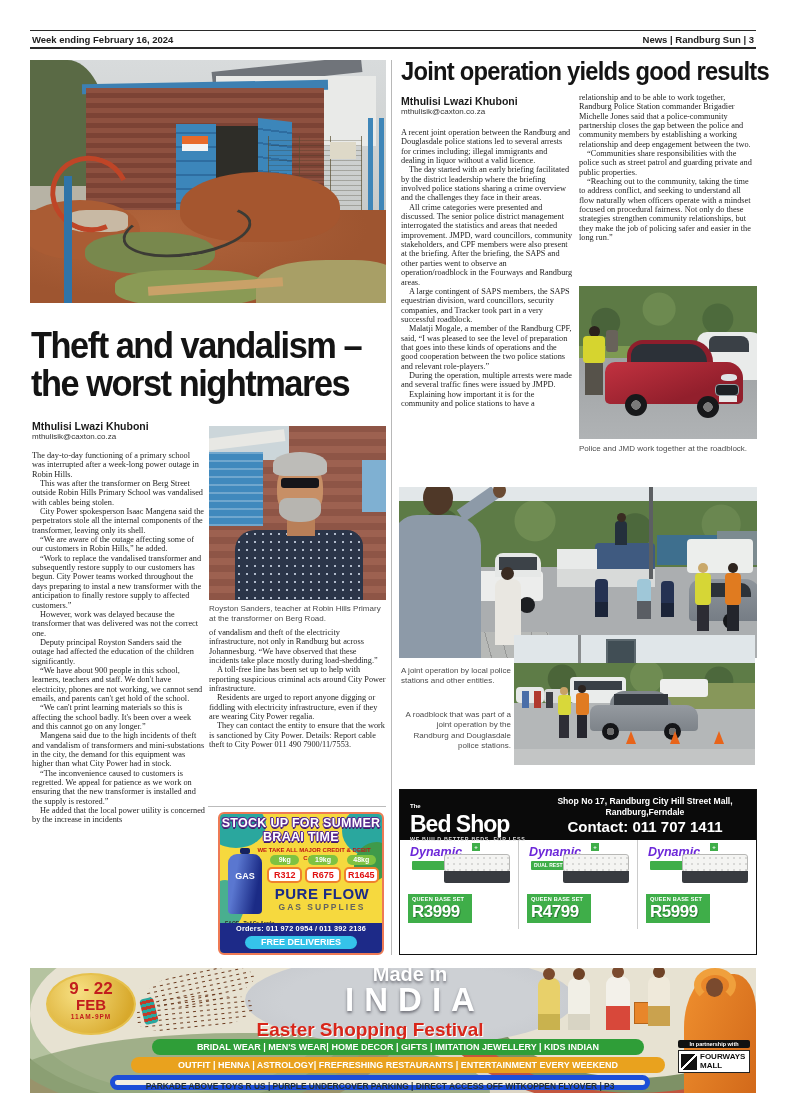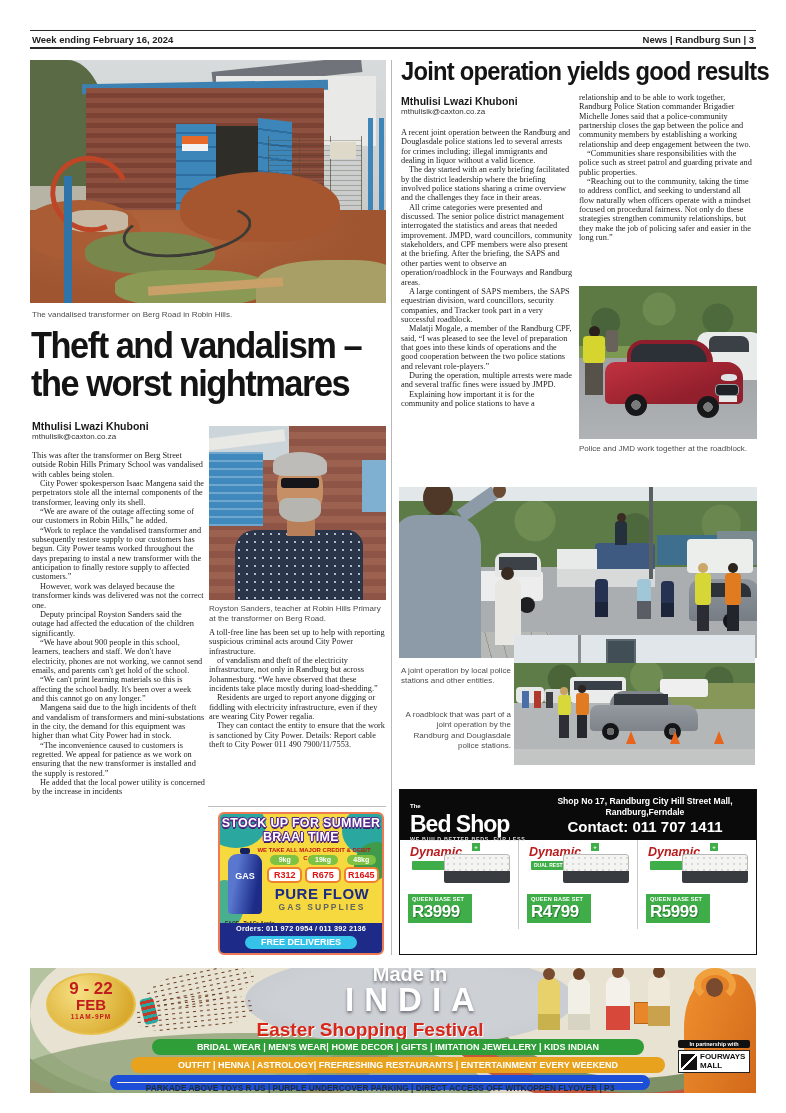--- a/index.html
+++ b/index.html
@@ -43,21 +43,21 @@
 .bs-logo{width:140px;padding:4px 0 0 10px}
 .bs-the{font:700 6px/6px "Liberation Sans",sans-serif}
 .bs-name{font:900 23px/24px "Liberation Sans",sans-serif;letter-spacing:-1px}
 .bs-tag{font:600 5.3px/7px "Liberation Sans",sans-serif;letter-spacing:.7px;color:#ddd}
 .bs-right{flex:1;text-align:center;padding:6px 6px 8px 0}
 .bs-addr{font:800 8.6px/11px "Liberation Sans",sans-serif}
 .bs-contact{font:900 15px/17px "Liberation Sans",sans-serif}
 .bed-body{position:relative;height:89px;display:flex}
 .bp{flex:1;position:relative;border-right:1px solid #ccc}
 .bp:last-child{border-right:none}
-.bp-brand{position:absolute;left:10px;top:6px;font:italic 900 12.5px/13px "Liberation Sans",sans-serif;color:#b91c1c}
+.bp-brand{position:absolute;left:10px;top:6px;font:italic 900 12.5px/13px "Liberation Sans",sans-serif;color:#6d28d9}
 .bp-plus{position:absolute;left:72px;top:3px;width:8px;height:8px;background:#3fae49;color:#fff;font:900 6px/8px "Liberation Sans",sans-serif;text-align:center}
 .bp-sub{position:absolute;left:12px;top:21px;min-width:34px;height:9px;background:#3fae49;color:#fff;font:800 5px/9px "Liberation Sans",sans-serif;padding:0 3px;border-radius:1px;text-align:center}
 .bp-matt{position:absolute;right:8px;top:14px;width:66px;height:30px}
 .bp-matt .m-top{height:18px;background:#f4f4f2;border:1px solid #b8b8b6;border-radius:3px;background-image:radial-gradient(#d8d8d6 1px,transparent 1.2px);background-size:6px 6px}
 .bp-matt .m-base{height:12px;background:#383b40;border-radius:0 0 2px 2px;margin-top:-1px}
 .bp-badge{position:absolute;left:8px;bottom:6px;width:64px;background:#3fae49;color:#fff;padding:2px 4px 3px}
 .bp-badge-label{display:block;font:700 5.6px/7px "Liberation Sans",sans-serif;letter-spacing:.2px}
 .bp-price{display:block;font:900 17px/17px "Liberation Sans",sans-serif;letter-spacing:-.5px;text-shadow:1px 1px 0 #2a7a33}
 .bed-foot{height:24px;border-top:1.5px solid #222;display:flex;align-items:center;justify-content:center;font:600 11px "Liberation Sans",sans-serif;color:#111;letter-spacing:.3px}
 
@@ -66,21 +66,21 @@
 .ia-d1{font:900 17px/18px "Liberation Sans",sans-serif;padding-top:5px}
 .ia-d2{font:900 15px/14px "Liberation Sans",sans-serif}
 .ia-d3{font:800 6.5px/9px "Liberation Sans",sans-serif;letter-spacing:1px}
 .ia-title{position:absolute;left:250px;top:-4px;width:260px;text-align:center;color:#fff;z-index:2}
 .ia-t1{font:900 20px/21px "Liberation Sans",sans-serif;text-shadow:0 2px 3px rgba(80,80,90,.75)}
 .ia-t2{font:900 33px/30px "Liberation Sans",sans-serif;letter-spacing:10px;padding-left:10px;text-shadow:0 2px 3px rgba(80,80,90,.75)}
 .ia-easter{position:absolute;left:190px;top:51px;width:300px;text-align:center;color:#d8261a;font:900 19px/21px "Liberation Sans",sans-serif;text-shadow:1px 1px 0 #fff;z-index:2}
 .ia-bar{position:absolute;color:#fff;text-align:center;border-radius:8px;z-index:2;white-space:nowrap}
 .ia-bar1{left:122px;top:71px;width:492px;height:16px;background:#2f9e38;font:800 9px/16px "Liberation Sans",sans-serif}
 .ia-bar2{left:101px;top:89px;width:534px;height:16px;background:#e9a21e;font:800 9px/16px "Liberation Sans",sans-serif}
-.ia-bar3{left:80px;top:107px;width:540px;height:15px;background:#f4efe2;border:7px solid #1d4ed8;color:#1f2d33;font:800 8.4px/13px "Liberation Sans",sans-serif}
+.ia-bar3{left:80px;top:107px;width:540px;height:15px;background:#f4efe2;border:5px solid #1d4ed8;color:#1f2d33;font:800 8.4px/13px "Liberation Sans",sans-serif}
 .ia-partner{position:absolute;left:648px;top:72px;width:72px;z-index:4}
 .ia-pstrip{background:#111;color:#fff;font:700 5.5px/8px "Liberation Sans",sans-serif;text-align:center;border-radius:2px}
 .ia-plogo{margin-top:2px;background:#fff;border:1px solid #222;display:flex;align-items:center;padding:2px;gap:3px}
 .ia-picon{width:16px;height:16px;background:linear-gradient(135deg,#111 44%,#fff 44% 56%,#111 56%)}
 .ia-pname{font:900 8px/8.5px "Liberation Sans",sans-serif;color:#111}
 </style>
 </head>
 <body>
 
 <header class="abs masthead">
@@ -111,38 +111,38 @@
     <i class="abs" style="left:-10px;top:140px;width:120px;height:60px;background:#aa5c34;border-radius:50%"></i>
     <i class="abs" style="left:55px;top:172px;width:130px;height:42px;background:#78884d;border-radius:45%"></i>
     <i class="abs" style="left:85px;top:210px;width:150px;height:36px;background:#8a9a55;border-radius:40%"></i>
     <i class="abs" style="right:-10px;top:200px;width:140px;height:46px;background:#a89f66;border-radius:50% 30% 0 0"></i>
     <i class="abs" style="left:38px;top:150px;width:60px;height:22px;background:#c8b9a4;border-radius:30%"></i>
     <i class="abs" style="left:20px;top:96px;width:80px;height:76px;border:5px solid #bf4527;border-right-color:transparent;border-radius:50%;transform:rotate(20deg)"></i>
     <i class="abs" style="left:92px;top:146px;width:130px;height:50px;border:3px solid #3c3b35;border-top-color:transparent;border-radius:50%;transform:rotate(-8deg)"></i>
     <i class="abs" style="left:34px;top:116px;width:8px;height:127px;background:#2f74a8"></i>
     <i class="abs" style="left:118px;top:222px;width:135px;height:9px;background:#c9a168;transform:rotate(-4deg)"></i>
   </div>
-  <div class="abs caption" style="left:2px;top:250px;width:350px">The vandalised transformer on Berg Road in Robin Hills.</div>
 
   <h1 class="abs" style="left:1px;top:267px;width:356px">
     <span class="hl">Theft and vandalism –</span>
     <span class="hl">the worst nightmares</span>
   </h1>
 
   <div class="abs" style="left:2px;top:360px">
     <div class="byname">Mthulisi Lwazi Khuboni</div>
     <div class="bymail">mthulisik@caxton.co.za</div>
   </div>
 
   <div class="abs body-col" style="left:2px;top:391px;width:173px">
+      <p>The day-to-day functioning of a primary school was interrupted after a week-long power outage in Robin Hills.</p>
       <p>This was after the transformer on Berg Street outside Robin Hills Primary School was vandalised with cables being stolen.</p>
       <p>City Power spokesperson Isaac Mangena said the perpetrators stole all the internal components of the transformer, leaving only its shell.</p>
       <p>“We are aware of the outage affecting some of our customers in Robin Hills,” he added.</p>
       <p>“Work to replace the vandalised transformer and subsequently restore supply to our customers has begun. City Power teams worked throughout the days preparing to instal a new transformer with the anticipation to finally restore supply to affected customers.”</p>
-      <p>However, work was delayed because the transformer kinds was delivered was not the correct one.</p>
+      <p>However, work was delayed because the transformer that was delivered was not the correct one.</p>
       <p>Deputy principal Royston Sanders said the outage had affected the education of the children significantly.</p>
       <p>“We have about 900 people in this school, learners, teachers and staff. We don't have electricity, phones are not working, we cannot send emails, and parents can't get hold of the school.</p>
       <p>“We can't print learning materials so this is affecting the school badly. It's been over a week and this cannot go on any longer.”</p>
       <p>Mangena said due to the high incidents of theft and vandalism of transformers and mini-substations in the city, the demand for this equipment was higher than what City Power had in stock.</p>
       <p>“The inconvenience caused to customers is regretted. We appeal for patience as we work on ensuring that the new transformer is installed and the supply is restored.”</p>
       <p>He added that the local power utility is concerned by the increase in incidents</p>
     </div>
 
   <div class="abs photo" style="left:179px;top:366px;width:177px;height:174px;background:repeating-linear-gradient(0deg,#8e5546 0 7px,#9d6150 7px 14px)">
     <i class="abs" style="left:0;top:0;width:80px;height:34px;background:#ccd6da"></i>
@@ -152,22 +152,22 @@
     <i class="abs" style="left:26px;top:104px;width:128px;height:70px;background:#2b3549;background-image:radial-gradient(rgba(210,220,235,.8) .8px,transparent 1.1px);background-size:8px 8px;border-radius:20px 16px 0 0"></i>
     <i class="abs" style="left:78px;top:84px;width:28px;height:26px;background:#b97f58"></i>
     <i class="abs" style="left:68px;top:34px;width:46px;height:58px;background:#c78f66;border-radius:46% 46% 42% 42%"></i>
     <i class="abs" style="left:64px;top:26px;width:54px;height:24px;background:#bdbcb8;border-radius:50% 50% 20% 20%"></i>
     <i class="abs" style="left:72px;top:52px;width:38px;height:10px;background:#15151a;border-radius:3px"></i>
     <i class="abs" style="left:70px;top:72px;width:42px;height:24px;background:#b7b5b0;border-radius:8px 8px 46% 46%"></i>
   </div>
   <div class="abs caption" style="left:179px;top:544px;width:177px">Royston Sanders, teacher at Robin Hills Primary at the transformer on Berg Road.</div>
 
   <div class="abs body-col" style="left:179px;top:568px;width:177px">
+      <p>of vandalism and theft of the electricity infrastructure, not only in Randburg but across Johannesburg. “We have observed that these incidents take place mostly during load-shedding.”</p>
       <p>A toll-free line has been set up to help with reporting suspicious criminal acts around City Power infrastructure.</p>
-      <p>of vandalism and theft of the electricity infrastructure, not only in Randburg but across Johannesburg. “We have observed that these incidents take place mostly during load-shedding.”</p>
       <p>Residents are urged to report anyone digging or fiddling with electricity infrastructure, even if they are wearing City Power regalia.</p>
       <p>They can contact the entity to ensure that the work is sanctioned by City Power. Details: Report cable theft to City Power 011 490 7900/11/7553.</p>
     </div>
 
   <i class="abs hline" style="left:178px;top:746px;width:178px"></i>
 
   <div class="abs gas-ad" style="left:188px;top:752px;width:166px;height:143px">
     <i class="abs" style="left:-14px;top:-12px;width:60px;height:46px;background:#2aa79e;border-radius:50%"></i>
     <i class="abs" style="right:-16px;top:-8px;width:56px;height:50px;background:#2aa79e;border-radius:50%"></i>
     <i class="abs" style="right:-10px;top:28px;width:38px;height:40px;background:#3f9a4a;border-radius:60% 40% 60% 40%"></i>

